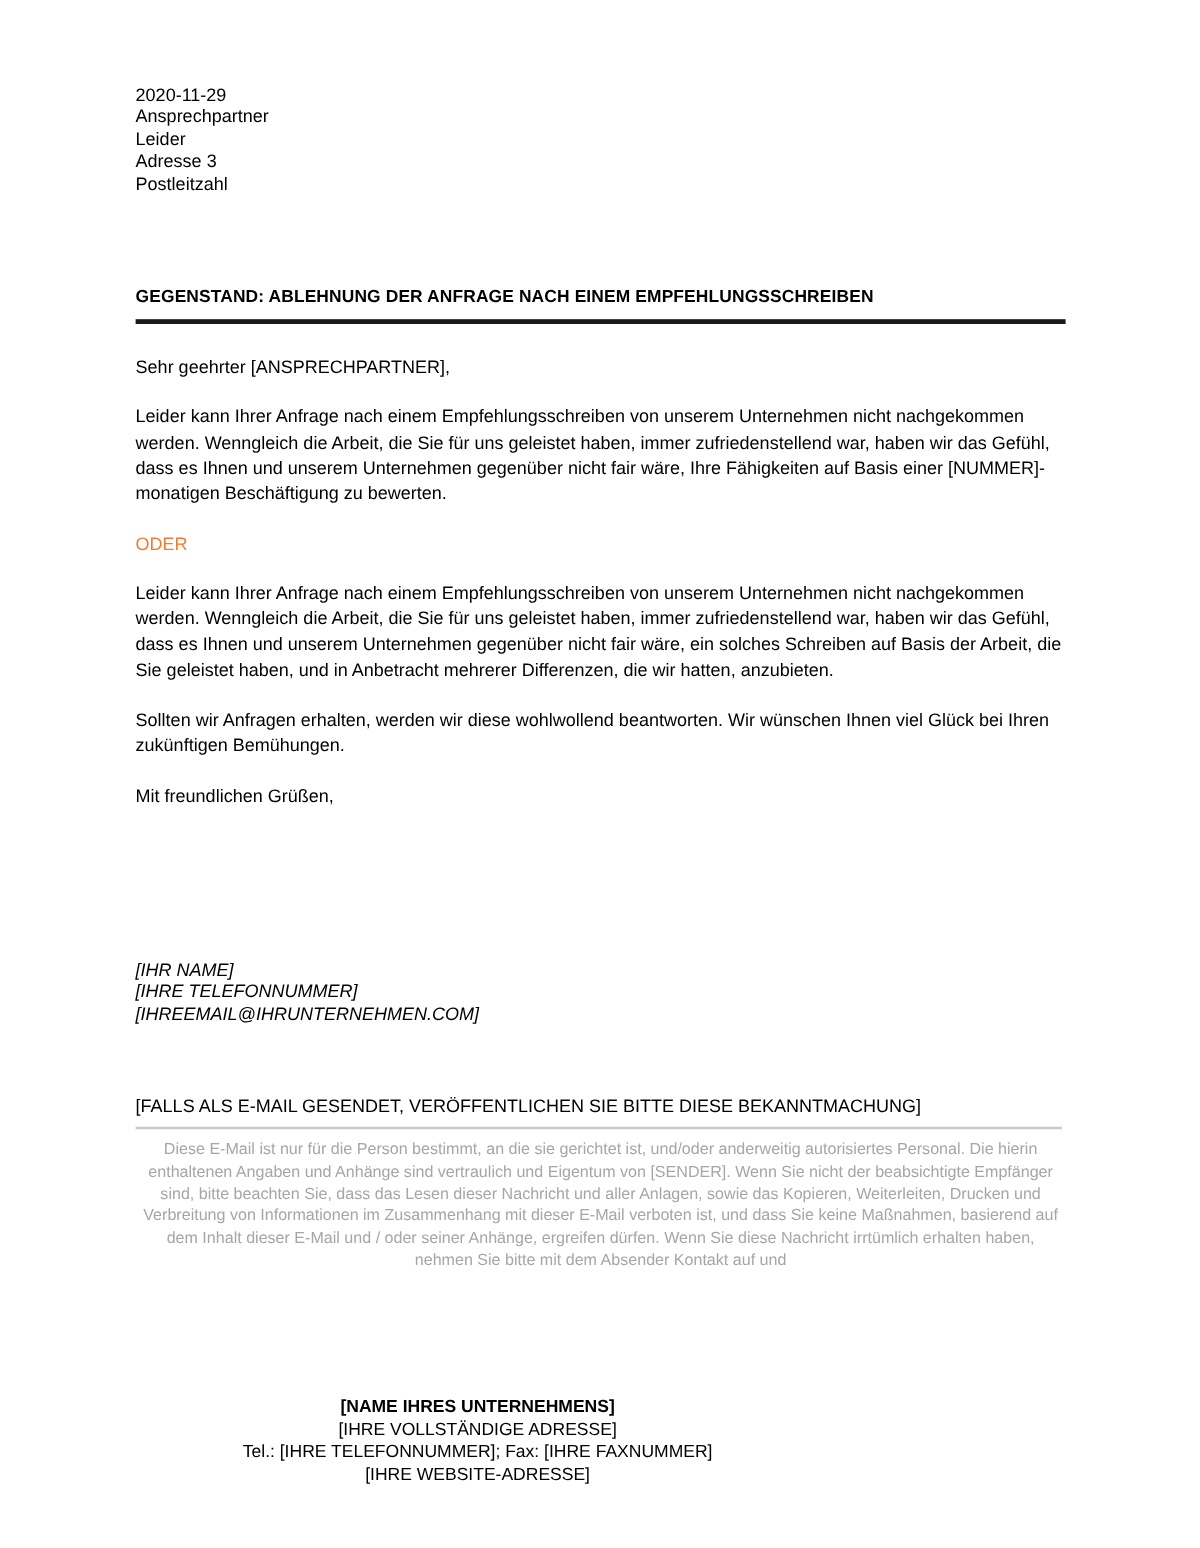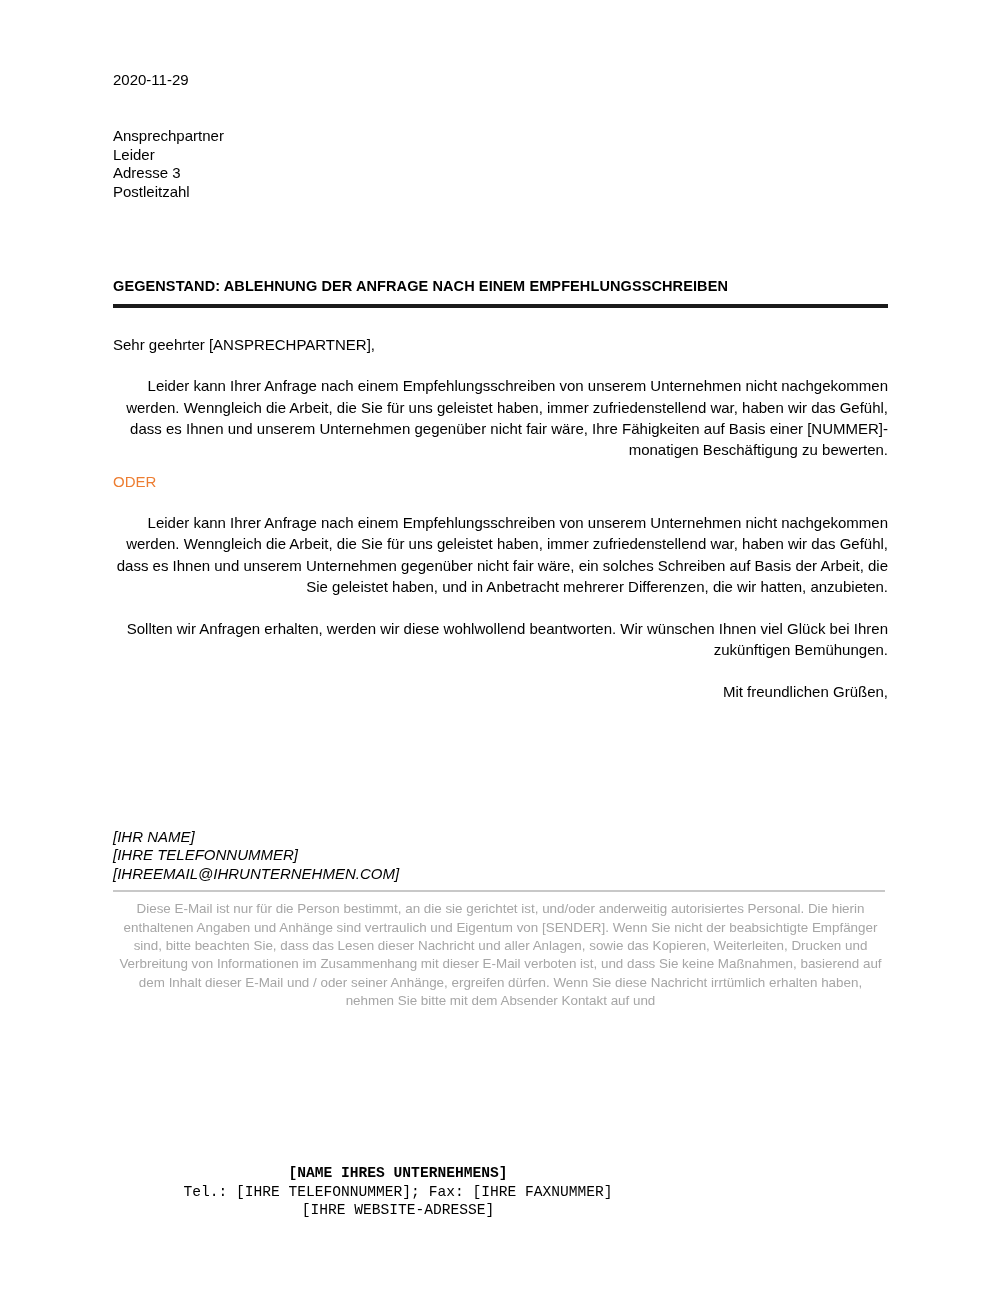--- a/index.html
+++ b/index.html
@@ -25,21 +25,20 @@
 
   
   .date {
     font-size: 15px;
     line-height: 19px;
     margin-top: 70px;
   }
 
   
   .recipient {
-    margin-top: 38px;
     font-size: 15px;
     line-height: 18.6px;
   }
   .recipient div { white-space: pre; }
 
   
   .subject {
     margin-top: 76px;
     font-size: 14.5px;
     font-weight: bold;
@@ -56,24 +55,24 @@
   
   .salutation {
     margin-top: 27px;
     font-size: 15px;
     line-height: 19px;
   }
   p.body-par {
     margin: 21px 0 0 0;
     font-size: 15px;
     line-height: 21.2px;
-    text-align: right;
+    text-align: left;
   }
   .oder {
-    margin-top: 12px;
+    margin-top: 22px;
     font-size: 15px;
     line-height: 19px;
     color: #ED7D31;
   }
 
   
   .signature {
     margin-top: 125px;
     font-size: 15px;
     line-height: 18.6px;
@@ -104,21 +103,20 @@
   
   .footer {
     position: absolute;
     left: 0;
     top: 1164px;
     width: 796px;
     text-align: center;
     font-size: 14.6px;
     line-height: 18.6px;
     color: #000000;
-    font-family: Liberation Mono, monospace;
   }
   .footer .company { font-weight: bold; }
 </style>
 </head>
 <body>
 
 <div class="page">
   <div class="content">
 
     <div class="date">2020-11-29</div>
@@ -144,23 +142,25 @@
     <p class="body-par">Sollten wir Anfragen erhalten, werden wir diese wohlwollend beantworten. Wir wünschen Ihnen viel Glück bei Ihren zukünftigen Bemühungen.</p>
 
     <p class="body-par">Mit freundlichen Grüßen,</p>
 
     <div class="signature">
       <div>[IHR NAME]</div>
       <div>[IHRE TELEFONNUMMER]</div>
       <div>[IHREEMAIL@IHRUNTERNEHMEN.COM]</div>
     </div>
 
+    <div class="disclaimer-heading">[FALLS ALS E-MAIL GESENDET, VERÖFFENTLICHEN SIE BITTE DIESE BEKANNTMACHUNG]</div>
     <div class="rule-thin"></div>
     <div class="disclaimer-body">Diese E-Mail ist nur für die Person bestimmt, an die sie gerichtet ist, und/oder anderweitig autorisiertes Personal. Die hierin enthaltenen Angaben und Anhänge sind vertraulich und Eigentum von [SENDER]. Wenn Sie nicht der beabsichtigte Empfänger sind, bitte beachten Sie, dass das Lesen dieser Nachricht und aller Anlagen, sowie das Kopieren, Weiterleiten, Drucken und Verbreitung von Informationen im Zusammenhang mit dieser E-Mail verboten ist, und dass Sie keine Maßnahmen, basierend auf dem Inhalt dieser E-Mail und / oder seiner Anhänge, ergreifen dürfen. Wenn Sie diese Nachricht irrtümlich erhalten haben, nehmen Sie bitte mit dem Absender Kontakt auf und</div>
 
   </div>
 
   <div class="footer">
     <div class="company">[NAME IHRES UNTERNEHMENS]</div>
+    <div>[IHRE VOLLSTÄNDIGE ADRESSE]</div>
     <div>Tel.: [IHRE TELEFONNUMMER]; Fax: [IHRE FAXNUMMER]</div>
     <div>[IHRE WEBSITE-ADRESSE]</div>
   </div>
 </div>
 
 </body></html>

